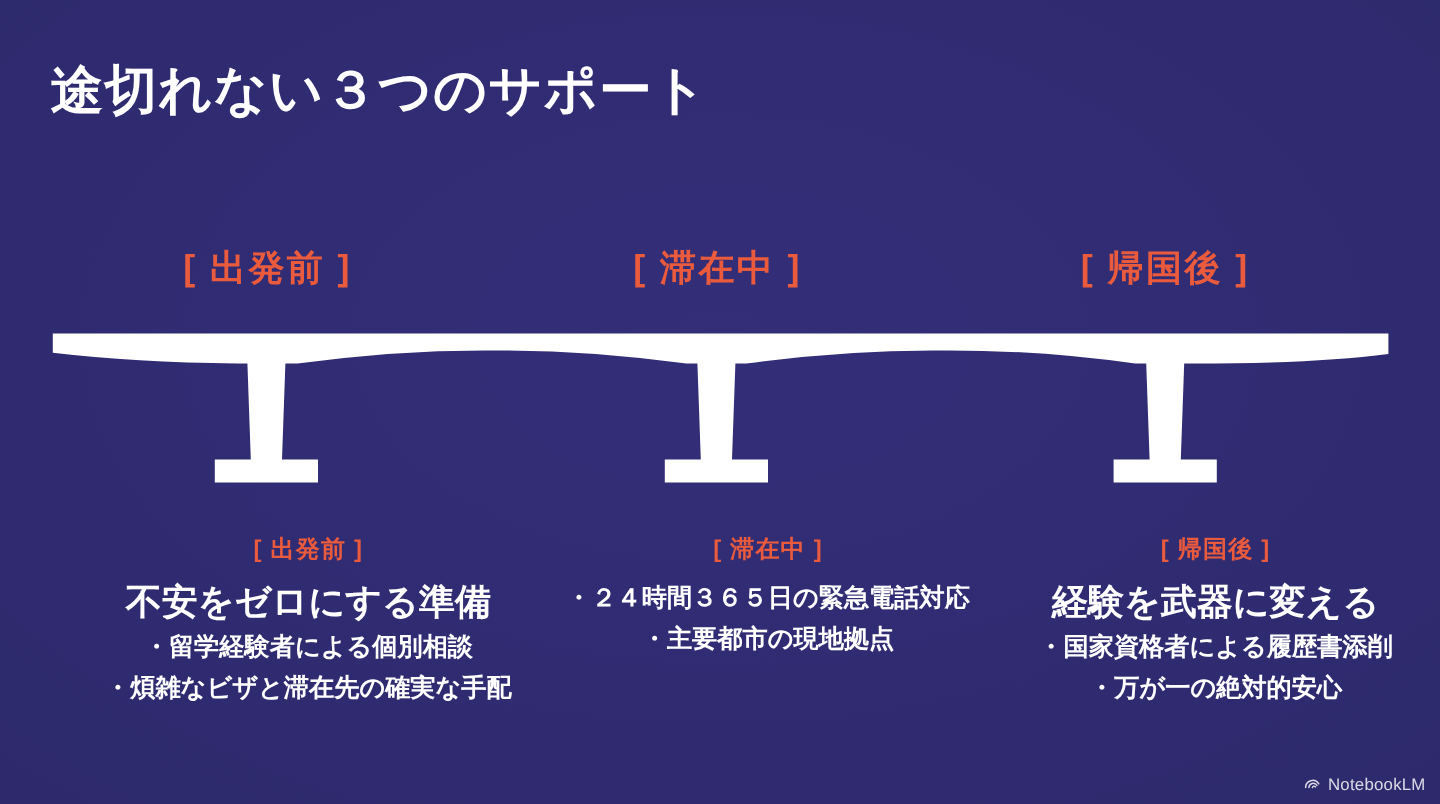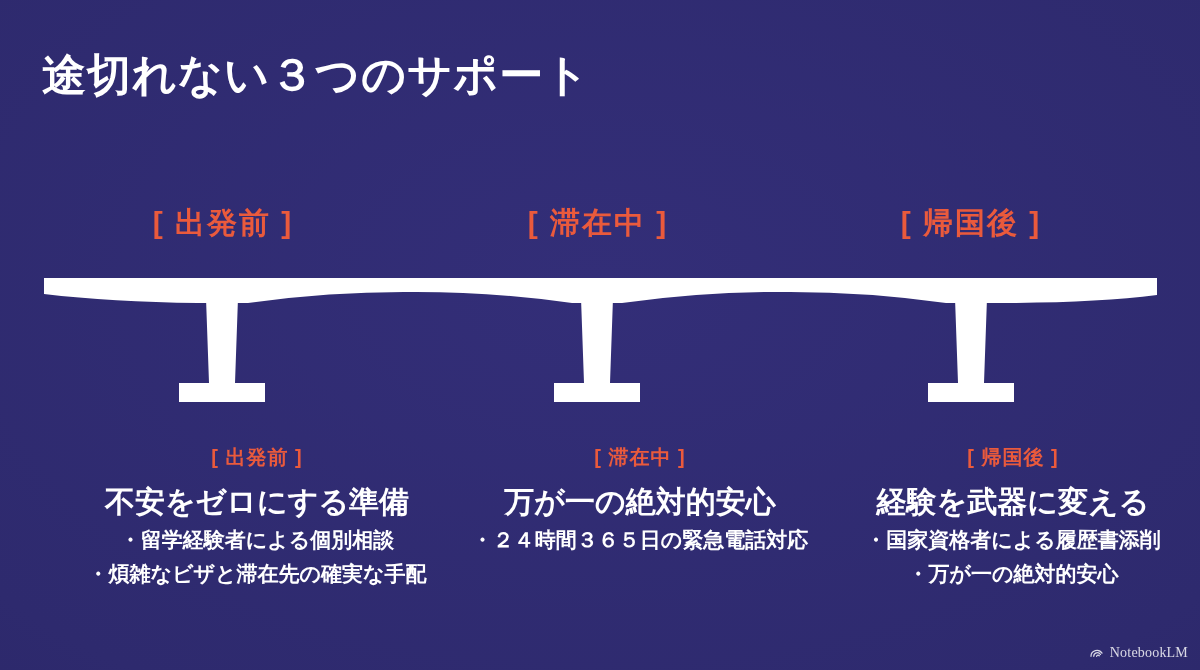--- a/index.html
+++ b/index.html
@@ -82,21 +82,20 @@
   }
 
   .watermark {
     position: absolute;
     right: 12px;
     bottom: 9px;
     display: flex;
     align-items: center;
     gap: 6px;
     color: rgba(255,255,255,0.82);
-    font-family: Liberation Serif, serif;
   }
   .watermark .wm-icon { width: 15px; height: 15px; display: block; }
   .watermark .wm-text {
     font-size: 14px;
     font-weight: 500;
     letter-spacing: 0.2px;
     white-space: nowrap;
   }
 </style>
 </head>
@@ -125,22 +124,22 @@
 
   <div class="phase-card c1">
     <div class="card-tag">[ 出発前 ]</div>
     <div class="card-heading">不安をゼロにする準備</div>
     <div class="card-bullet">・留学経験者による個別相談</div>
     <div class="card-bullet">・煩雑なビザと滞在先の確実な手配</div>
   </div>
 
   <div class="phase-card c2">
     <div class="card-tag">[ 滞在中 ]</div>
-    <div class="card-heading">万が一の絶対的安心</div>
     <div class="card-bullet">・２４時間３６５日の緊急電話対応</div>
+    <div class="card-bullet">・主要都市の現地拠点</div>
   </div>
 
   <div class="phase-card c3">
     <div class="card-tag">[ 帰国後 ]</div>
     <div class="card-heading">経験を武器に変える</div>
     <div class="card-bullet">・国家資格者による履歴書添削</div>
     <div class="card-bullet">・万が一の絶対的安心</div>
   </div>
 
   <div class="watermark">

